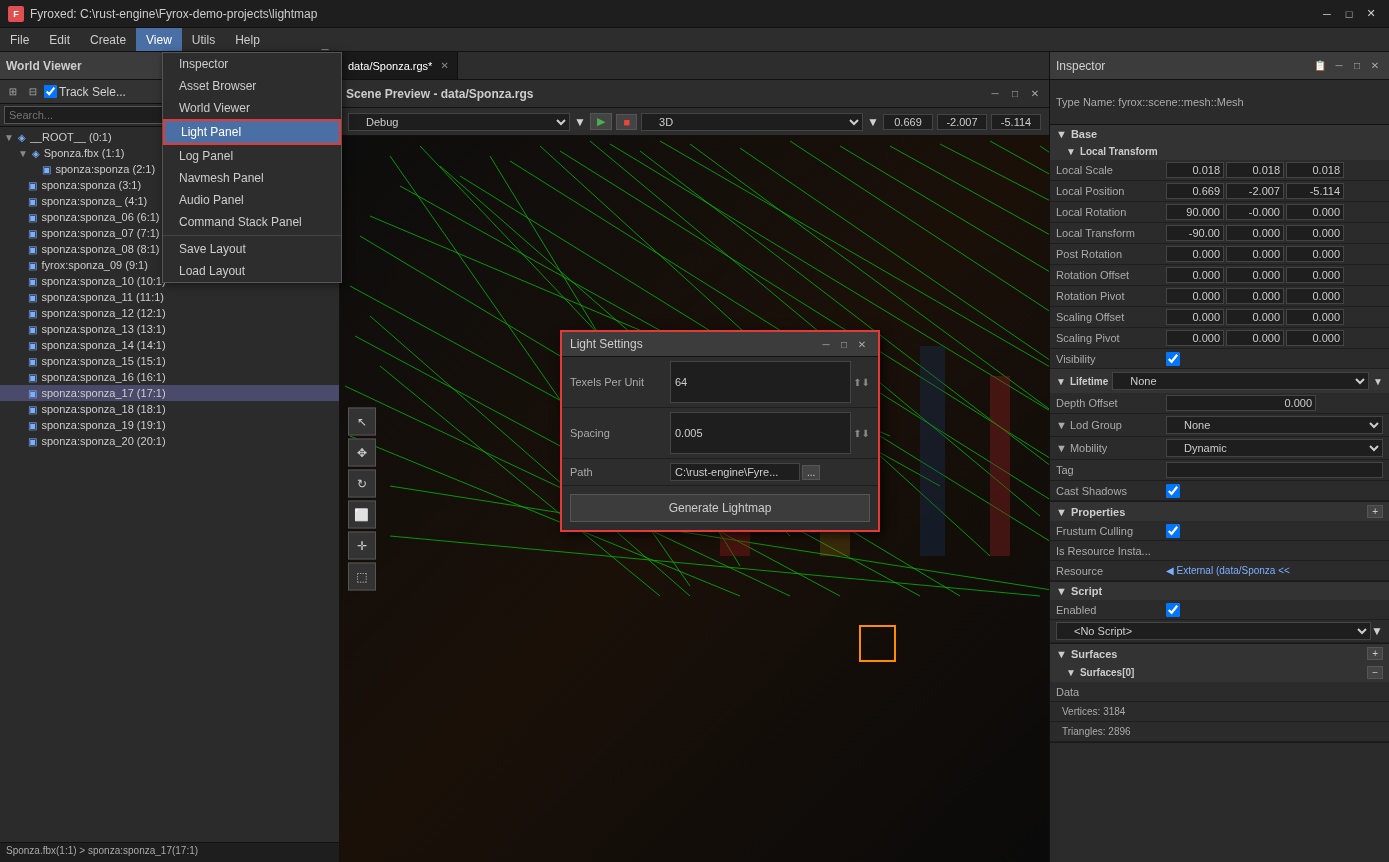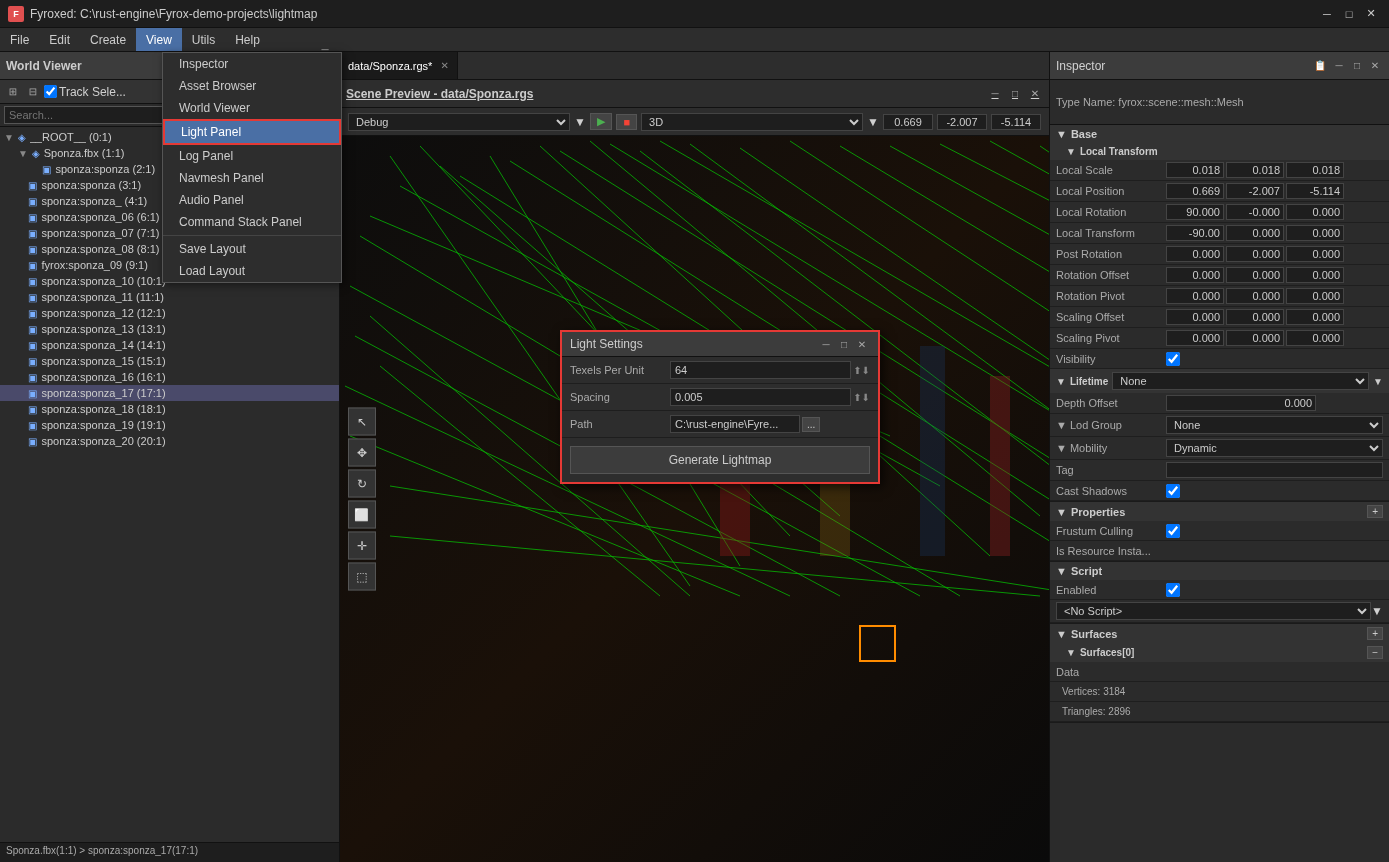--- a/index.html
+++ b/index.html
@@ -37,62 +37,62 @@
     .tree-item .node-icon { color: #7aafff; font-size: 10px; }
     .tree-item .node-label { color: #ccc; font-size: 11px; overflow: hidden; text-overflow: ellipsis; }
     .status-bar-left { background: #1e1e1e; padding: 2px 6px; color: #aaa; font-size: 10px; border-top: 1px solid #111; height: 20px; overflow: hidden; white-space: nowrap; }
 
     
     #center-panel { flex: 1; display: flex; flex-direction: column; background: #1d4ed8; }
     #scene-tabs { background: #2d2d2d; border-bottom: 1px solid #111; display: flex; align-items: center; height: 28px; }
     .scene-tab { padding: 0 8px; height: 100%; display: flex; align-items: center; gap: 4px; cursor: pointer; color: #ccc; font-size: 11px; border-right: 1px solid #111; }
     .scene-tab.active { background: #1a1a1a; color: white; }
     .scene-tab .tab-close { color: #888; font-size: 10px; margin-left: 4px; }
-    #scene-header { background: #2d2d2d; padding: 3px 6px; display: flex; align-items: center; justify-content: space-between; border-bottom: 1px solid #111; height: 28px; text-decoration: underline; }
+    #scene-header { background: #2d2d2d; padding: 3px 6px; display: flex; align-items: center; justify-content: space-between; border-bottom: 1px solid #111; height: 28px; }
     #scene-header .scene-title { color: #ccc; font-size: 12px; font-weight: bold; }
     #scene-toolbar { background: #333; display: flex; align-items: center; gap: 4px; justify-content: center; padding: 0 8px; }
     .scene-btn { padding: 1px 6px; background: #444; border: 1px solid #555; color: #ccc; cursor: pointer; font-size: 11px; display: flex; align-items: center; gap: 2px; }
     .scene-btn.play { color: #4caf50; }
     .scene-btn.stop { color: #f44336; }
     #scene-viewport { flex: 1; position: relative; background: #111; overflow: hidden; }
     #scene-toolbar-side { position: absolute; left: 8px; top: 50%; transform: translateY(-50%); display: flex; flex-direction: column; gap: 3px; }
     .side-btn { width: 28px; height: 28px; background: #333; border: 1px solid #555; display: flex; align-items: center; justify-content: center; cursor: pointer; color: #ccc; font-size: 12px; }
 
     
     #right-panel { width: 340px; background: #2b2b2b; border-left: 1px solid #111; display: flex; flex-direction: column; overflow-y: auto; }
     #right-panel-header { background: #3c3c3c; padding: 4px 6px; display: flex; align-items: center; justify-content: space-between; border-bottom: 1px solid #111; height: 28px; min-height: 28px; }
     .inspector-type { color: #aaa; font-size: 11px; padding: 16px 6px; border-bottom: 1px solid #111; }
     .inspector-section { border-bottom: 1px solid #1a1a1a; }
     .inspector-section-header { background: #333; padding: 3px 6px; cursor: pointer; display: flex; align-items: center; gap: 4px; color: #ccc; font-size: 11px; font-weight: bold; }
     .inspector-row { display: flex; align-items: center; padding: 2px 6px; min-height: 20px; border-bottom: 1px solid #1e1e1e; }
     .inspector-label { width: 110px; color: #aaa; font-size: 11px; flex-shrink: 0; }
     .inspector-value { flex: 1; display: flex; gap: 2px; }
     .val-input { background: #1e1e1e; border: 1px solid #444; color: #ccc; padding: 1px 3px; font-size: 11px; width: 58px; text-align: right; }
     .val-input.wide { width: 100%; }
-    .val-select { background: #1e1e1e; border: 1px solid #444; color: #ccc; padding: 1px 3px; font-size: 11px; flex: 1; }
+    .val-select { background: #1e1e1e; border: 1px solid #444; color: #ccc; padding: 1px 13px; font-size: 11px; flex: 1; }
     .val-checkbox { width: 14px; height: 14px; }
     .inspector-add-btn { background: #444; border: 1px solid #555; color: #ccc; padding: 0 4px; cursor: pointer; font-size: 10px; margin-left: auto; }
     .bottom-panel-btn { width: 16px; height: 16px; display: flex; align-items: center; justify-content: center; cursor: pointer; color: #aaa; font-size: 10px; }
 
     
     #dropdown-menu { position: absolute; left: 162px; top: 52px; background: #2d2d2d; border: 1px solid #555; z-index: 100; min-width: 180px; box-shadow: 2px 2px 8px rgba(0,0,0,0.5); }
     .dropdown-item { padding: 4px 16px; cursor: pointer; color: #ccc; font-size: 12px; }
     .dropdown-item:hover, .dropdown-item.highlighted { background: #4a6fa5; color: white; }
     .dropdown-divider { height: 1px; background: #444; margin: 2px 0; }
 
     
     #light-settings { position: absolute; left: 560px; top: 330px; background: #2d2d2d; border: 1px solid #666; z-index: 200; width: 320px; box-shadow: 3px 3px 10px rgba(0,0,0,0.7); }
     #light-settings-header { background: #3c3c3c; padding: 4px 8px; display: flex; align-items: center; justify-content: space-between; border-bottom: 1px solid #111; }
     #light-settings-header .dialog-title { color: #ccc; font-size: 12px; font-weight: normal; }
     #light-settings-header .dialog-btns { display: flex; gap: 2px; }
     .dialog-btn { width: 16px; height: 16px; display: flex; align-items: center; justify-content: center; cursor: pointer; color: #aaa; font-size: 10px; }
     .dialog-row { display: flex; align-items: center; padding: 4px 8px; border-bottom: 1px solid #1e1e1e; }
     .dialog-label { width: 100px; color: #aaa; font-size: 11px; }
     .dialog-value { flex: 1; display: flex; align-items: center; }
-    .dialog-input { background: #1e1e1e; border: 1px solid #444; color: #ccc; padding: 2px 4px; font-size: 11px; flex: 1; }
+    .dialog-input { background: #1e1e1e; border: 1px solid #444; color: #ccc; padding: 14px 4px; font-size: 11px; flex: 1; }
     .dialog-path { background: #1e1e1e; border: 1px solid #444; color: #ccc; padding: 2px 4px; font-size: 11px; width: 130px; }
     .dialog-path-btn { background: #444; border: 1px solid #555; color: #ccc; padding: 1px 4px; font-size: 10px; cursor: pointer; margin-left: 2px; }
     .gen-btn { margin: 8px; width: calc(100% - 16px); padding: 6px; background: #3c3c3c; border: 1px solid #555; color: #ccc; cursor: pointer; font-size: 12px; }
 
     
     .red-border { border: 2px solid #e53935 !important; }
 
     
     .coord-display { background: #1e1e1e; border: 1px solid #444; color: #ccc; padding: 1px 4px; font-size: 11px; min-width: 50px; text-align: center; }
 
@@ -534,20 +534,26 @@
       </div>
       <div class="inspector-row">
         <span class="inspector-label">Frustum Culling</span>
         <div class="inspector-value">
           <input type="checkbox" checked="" class="val-checkbox" style="">
         </div>
       </div>
       <div class="inspector-row">
         <span class="inspector-label">Is Resource Insta...</span>
       </div>
+      <div class="inspector-row">
+        <span class="inspector-label">Resource</span>
+        <div class="inspector-value">
+          <span style="color:#7aafff; font-size:10px;">◀ External (data/Sponza &lt;&lt;</span>
+        </div>
+      </div>
     </div>
 
     <div class="inspector-section">
       <div class="inspector-section-header">
         <span>▼</span>
         <span>Script</span>
       </div>
       <div class="inspector-row">
         <span class="inspector-label">Enabled</span>
         <div class="inspector-value">

